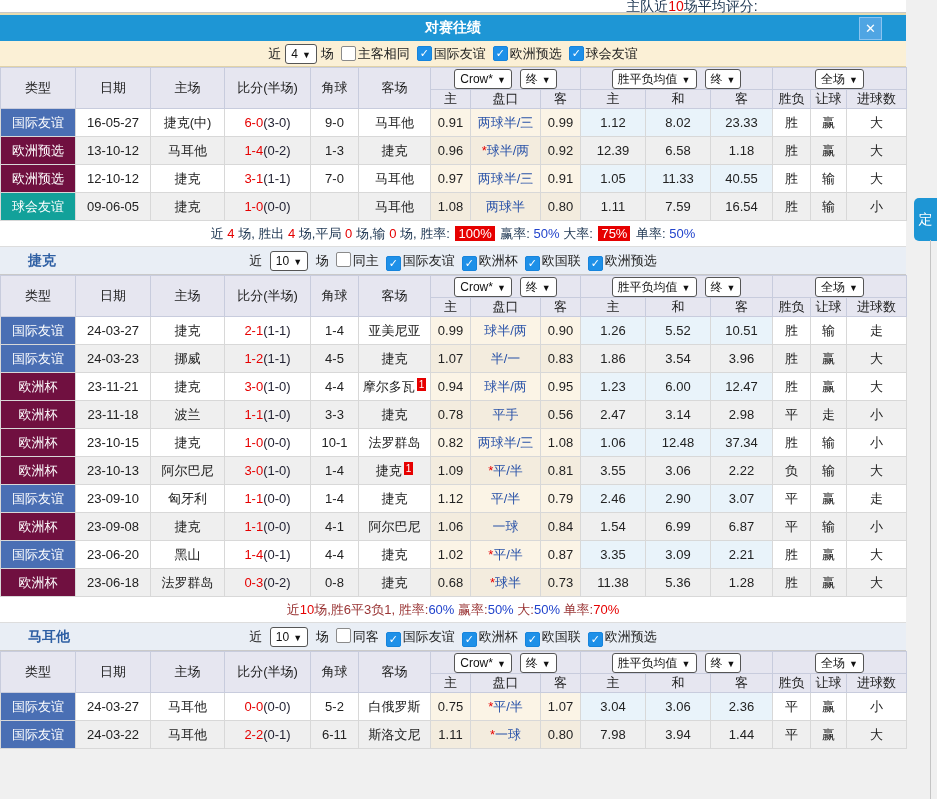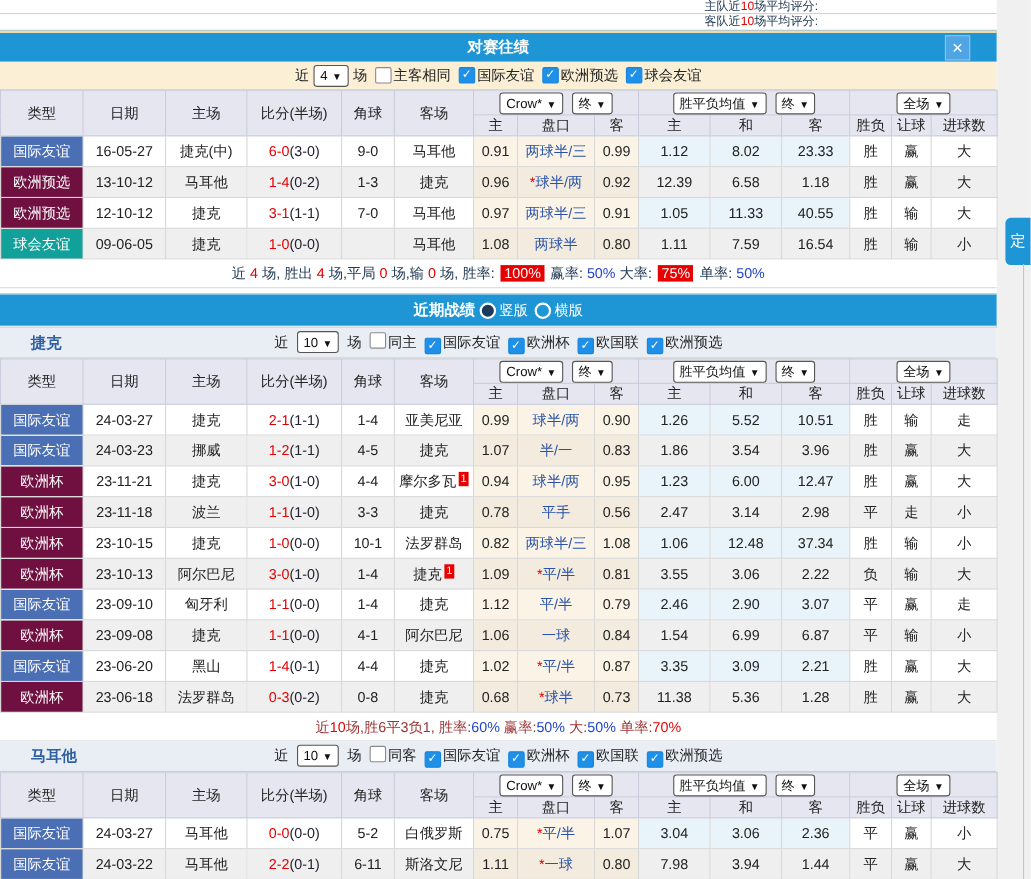--- a/index.html
+++ b/index.html
@@ -1,21 +1,21 @@
 <!DOCTYPE html>
 <html><head>
 <meta charset="utf-8">
 <style>
   html,body{margin:0;padding:0;}
   body{font-family:"Liberation Sans","DejaVu Sans",sans-serif;background:#f0f0f0;}
   .stage{position:relative;width:937px;height:799px;background:#f0f0f0;overflow:hidden;}
   .content{position:absolute;left:0;top:0;width:906px;background:#fff;}
 
   
-  .toprow{position:relative;height:12px;border-bottom:1px solid #c9c9c9;background:#fff;font-size:11px;line-height:12px;color:#223a55;}
+  .toprow{position:relative;height:12px;border-bottom:1px solid #c9c9c9;background:#fff;font-size:14px;line-height:12px;color:#223a55;}
   .toprow.tall{height:14px;line-height:14px;}
   .toprow .tr-text{position:absolute;left:692px;transform:translateX(-50%);white-space:nowrap;}
 
   
   .tbar{position:relative;height:26px;background:#1e96d5;border-top:2px solid #e8dcb0;display:flex;align-items:center;justify-content:center;}
   .tbar .t{color:#fff;font-weight:bold;font-size:14px;}
   .close{position:absolute;right:24px;top:2px;width:21px;height:21px;background:#4fa5e3;border:1px solid #8cc4ef;color:#fff;font-weight:bold;text-align:center;line-height:21px;font-size:13px;cursor:pointer;}
   .tbar2{height:28px;border-top:1px solid #9cc9e3;border-bottom:2px solid #dfe7f0;margin-top:5px;}
   .tbar2 .rgroup{display:flex;align-items:center;margin-left:4px;color:#fff;font-size:13px;}
   .radio{display:inline-block;width:11px;height:11px;border:2px solid #fff;border-radius:50%;background:transparent;margin:0 3px 0 6px;vertical-align:middle;}
@@ -67,23 +67,20 @@
   .edge{position:absolute;left:930px;top:240px;width:1px;height:559px;background:#c4c4c4;}
 </style>
 </head>
 <body>
 
 <div class="stage">
   <div class="content">
 
     <div class="toprow">
         <span class="tr-text" id="toptext0"><span class="c-dark">主队近</span><span class="c-red">10</span><span class="c-dark">场平均评分:</span></span>
-      </div>
-    <div class="toprow tall">
-        <span class="tr-text" id="toptext1"><span class="c-dark">客队近</span><span class="c-red">10</span><span class="c-dark">场平均评分:</span></span>
       </div>
 
     <div class="tbar">
       <span class="t">对赛往绩</span>
       <span class="close">✕</span>
     </div>
 
     <div class="fbar cream" id="f1">
         <span>近 </span>
         <span class="dd">4<span class="arr">▼</span></span>
@@ -207,29 +204,20 @@
             <td class="col-avg am">16.54</td>
             <td class="c-red">胜</td>
             <td class="c-green">输</td>
             <td class="c-green">小</td>
           </tr>
         </tbody>
       </table>
 
     <div class="sum" id="s1"><span class="c-dark">近 </span><span class="c-red">4</span><span class="c-dark"> 场, 胜出 </span><span class="c-red">4</span><span class="c-dark"> 场,平局 </span><span class="c-red">0</span><span class="c-dark"> 场,输 </span><span class="c-red">0</span><span class="c-dark"> 场, 胜率: </span><span class="c-chip">100%</span><span class="c-dark"> 赢率: </span><span class="c-blue">50%</span><span class="c-dark"> 大率: </span><span class="c-chip">75%</span><span class="c-dark"> 单率: </span><span class="c-blue">50%</span></div>
 
-    <div class="tbar tbar2">
-      <span class="t">近期战绩</span>
-      <span class="rgroup">
-        <span class="radio sel"></span>
-        <span>竖版</span>
-        <span class="radio"></span>
-        <span>横版</span>
-      </span>
-    </div>
 
     <div class="teamrow">
       <span class="team">捷克</span>
       <span id="f2"><span>近 </span><span class="dd">10<span class="arr">▼</span></span><span> 场</span><span class="cb"></span><span>同主</span><span class="cb on">✓</span><span>国际友谊</span><span class="cb on">✓</span><span>欧洲杯</span><span class="cb on">✓</span><span>欧国联</span><span class="cb on">✓</span><span>欧洲预选</span></span>
     </div>
 
     <table class="grid" id="t2">
         <colgroup>
           <col style="width: 75px;">
           <col style="width: 75px;">

